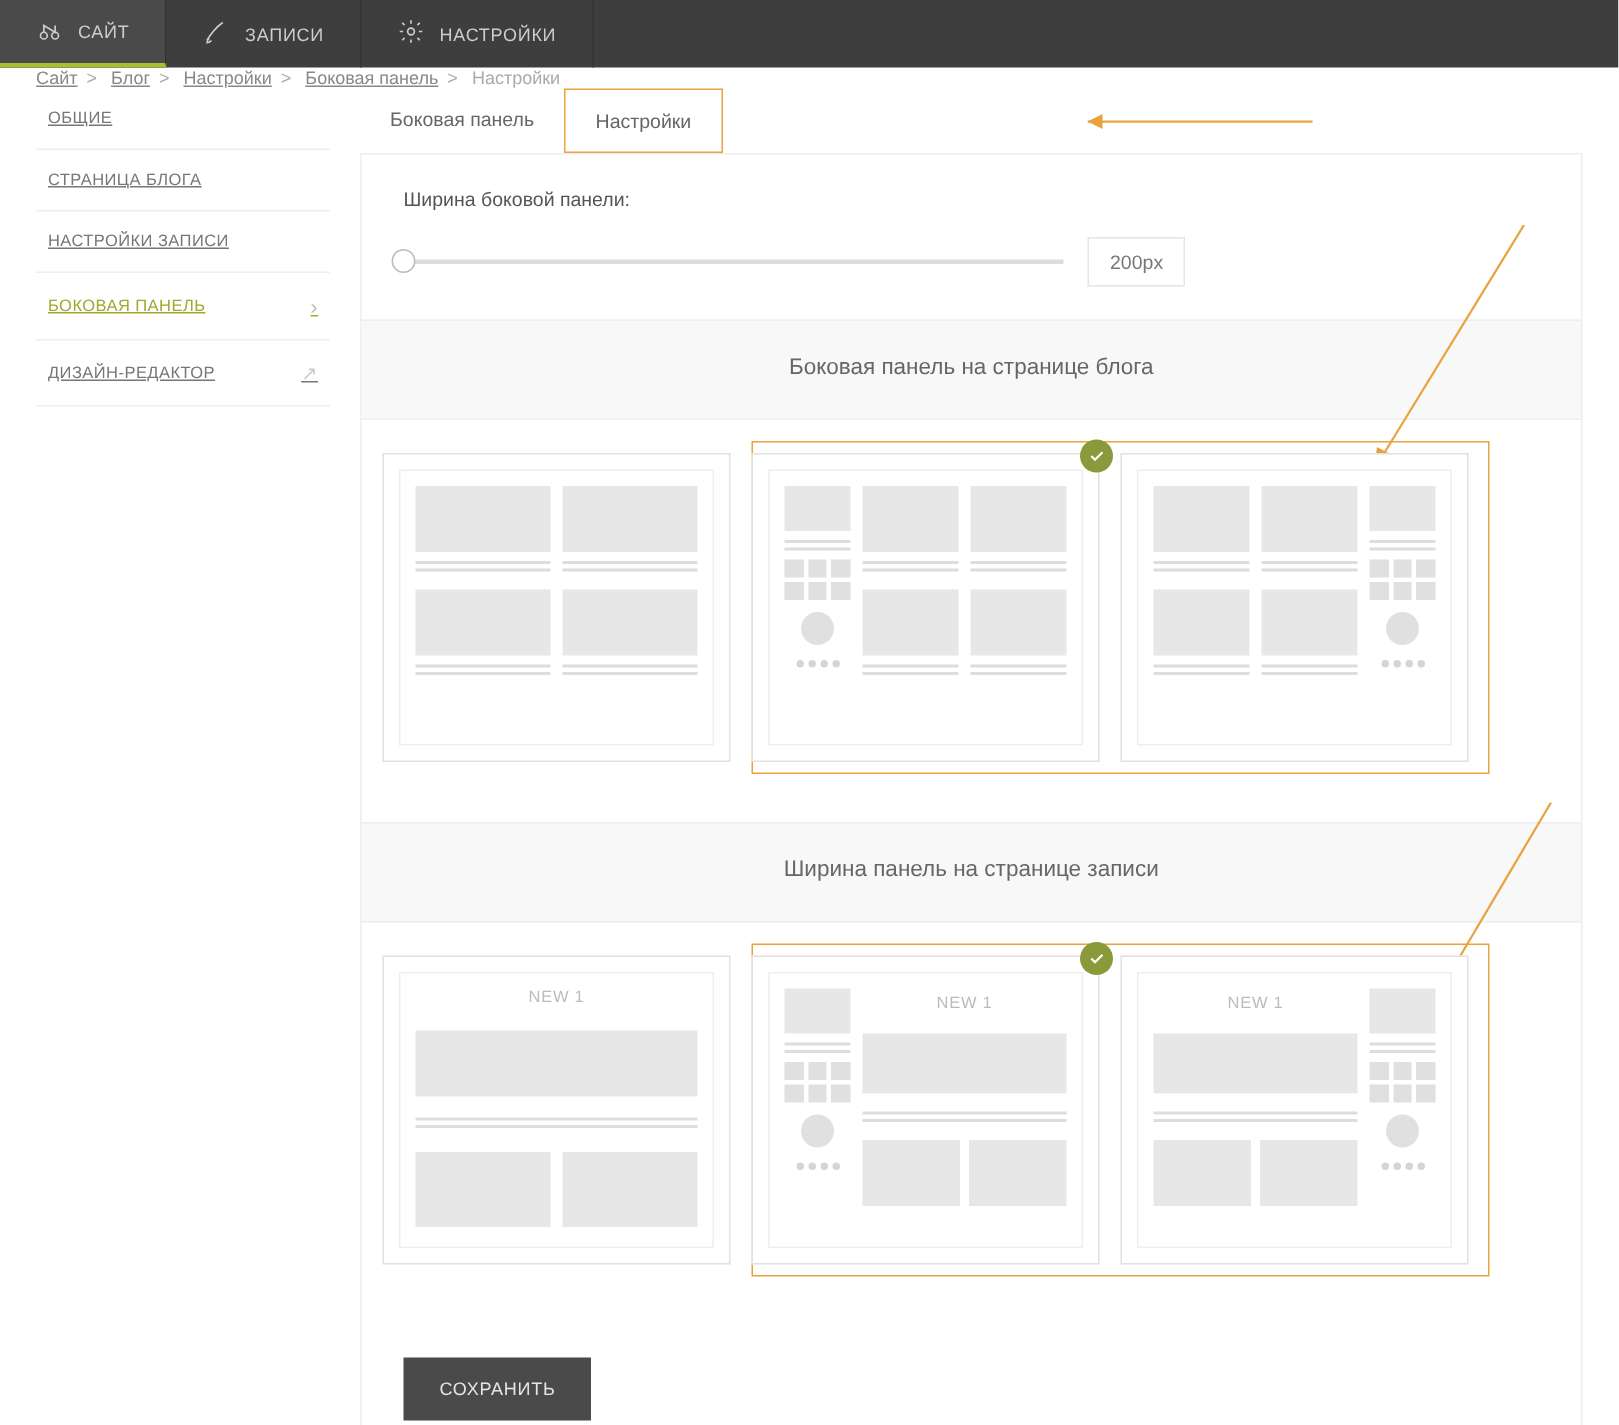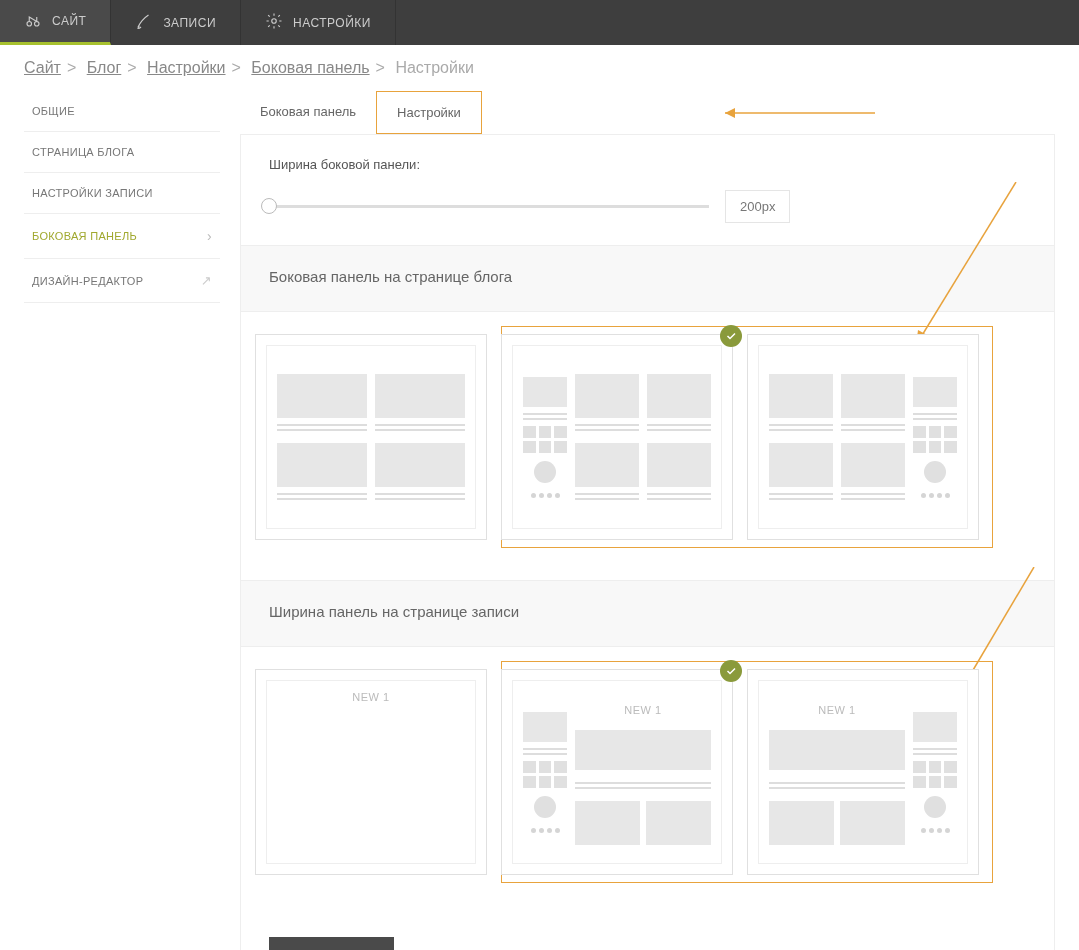--- a/index.html
+++ b/index.html
@@ -6,62 +6,62 @@
 body { font-family: Arial, sans-serif; font-size: 13px; color: #666; background: #fff; width: 1079px; }
 
 
 .topnav { display: flex; background: #3e3e3e; height: 45px; }
 .topnav-item { display: flex; align-items: center; padding: 0 24px; color: #ccc; cursor: pointer; gap: 10px; border-right: 1px solid #333; }
 .topnav-item.active { background: #4a4a4a; border-bottom: 3px solid #a7c12e; }
 .topnav-item svg { width: 18px; height: 18px; }
 .topnav-label { font-size: 12px; letter-spacing: 0.5px; }
 
 
-.breadcrumb { padding: 14px 24px; font-size: 16px; color: #999; }
+.breadcrumb { padding: 0 24px; font-size: 12px; color: #999; }
 .breadcrumb a { color: #888; text-decoration: underline; cursor: pointer; }
 .breadcrumb .sep { margin: 0 6px; color: #aaa; }
 .breadcrumb .current { color: #aaa; text-decoration: none; }
 
 
 .main { display: flex; padding: 0 24px 24px; gap: 20px; }
 
 
 .sidemenu { width: 196px; flex-shrink: 0; }
-.sidemenu-item { padding: 14px 8px; border-bottom: 1px solid #eee; font-size: 11px; letter-spacing: 0.3px; cursor: pointer; display: flex; justify-content: space-between; align-items: center; color: #777; }
+.sidemenu-item { padding: 14px 8px; border-bottom: 1px solid #eee; font-size: 11px; letter-spacing: 0.3px; cursor: pointer; display: flex; justify-content: space-between; align-items: center; color: #777; text-decoration: underline; }
 .sidemenu-item.active { color: #a0a82e; }
 .sidemenu-item .chev { color: #bbb; font-size: 14px; }
 .sidemenu-item .ext { color: #ccc; font-size: 13px; }
 
 
 .content { flex: 1; }
 
 
 .tabs { display: flex; border-bottom: 1px solid #eee; position: relative; }
 .tab { padding: 13px 20px; font-size: 13px; color: #666; cursor: pointer; background: #fff; }
 .tab.active { border: 1.5px solid #e8a33d; }
 .tab-arrow { position: absolute; left: 485px; top: 16px; }
 
 
 .panel { border: 1px solid #eee; border-top: none; }
 .section { padding: 22px 28px; }
-.section-gray { background: #f8f8f8; border-top: 1px solid #eee; border-bottom: 1px solid #eee; }
+.section-gray { background: #f8f8f8; border-top: 1px solid #eee; border-bottom: 1px solid #eee; text-align: center; }
 .section-title { font-size: 15px; color: #666; margin-bottom: 4px; }
 
 
 .slider-label { font-size: 13px; color: #555; margin-bottom: 18px; display: block; }
 .slider-row { display: flex; align-items: center; gap: 16px; }
 .slider-track { flex: 1; max-width: 440px; height: 3px; background: #ddd; position: relative; }
 .slider-handle { position: absolute; left: -8px; top: -7px; width: 16px; height: 16px; border-radius: 50%; background: #fff; border: 1px solid #bbb; cursor: pointer; }
 .slider-value { border: 1px solid #e5e5e5; padding: 8px 14px; font-size: 13px; color: #777; background: #fff; }
 
 
 .options-wrap { padding: 22px 14px 40px; position: relative; }
 .options-row { display: flex; gap: 14px; }
 .opt-card { border: 1px solid #e0e0e0; padding: 10px; background: #fff; cursor: pointer; position: relative; width: 232px; height: 206px; }
-.opt-card .inner { border: 1px solid #eee; width: 100%; height: 100%; padding: 10px; display: flex; gap: 8px; align-items: center; }
+.opt-card .inner { border: 1px solid #eee; width: 100%; height: 100%; padding: 10px; display: flex; gap: 8px; }
 .col { display: flex; flex-direction: column; gap: 6px; }
 .col.grow { flex: 1; }
 .col.side { width: 44px; }
 .blk { background: #e7e7e7; }
 .blk.img { height: 44px; }
 .blk.img-sm { height: 30px; width: 30px; }
 .lines { display: flex; flex-direction: column; gap: 3px; }
 .line { height: 2px; background: #ddd; }
 .grid3 { display: grid; grid-template-columns: repeat(3, 1fr); gap: 3px; }
 .grid3 .sq { background: #e0e0e0; height: 12px; }

